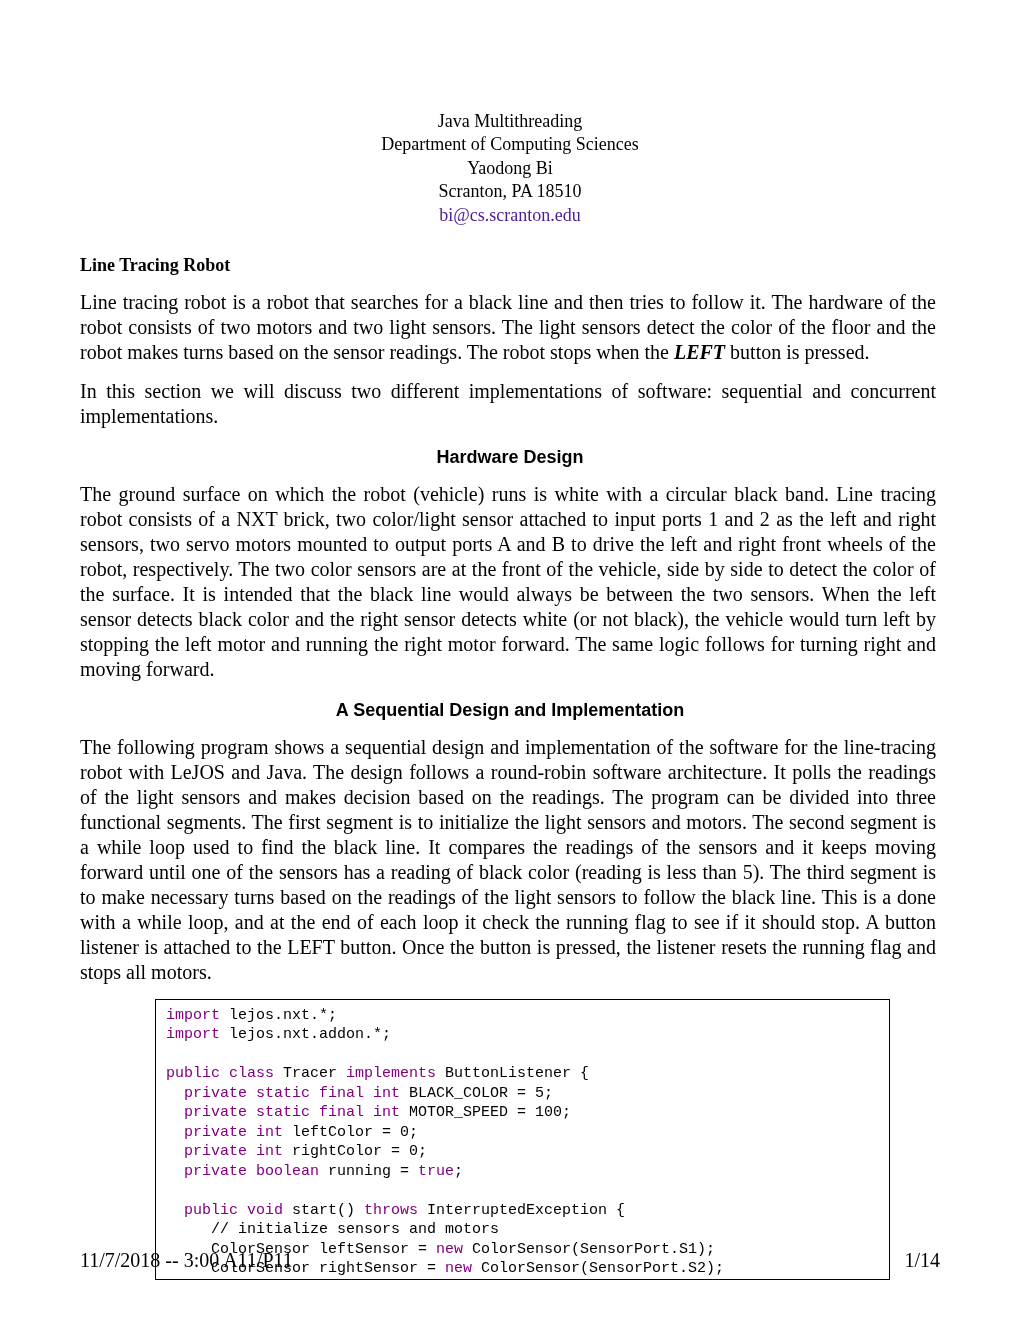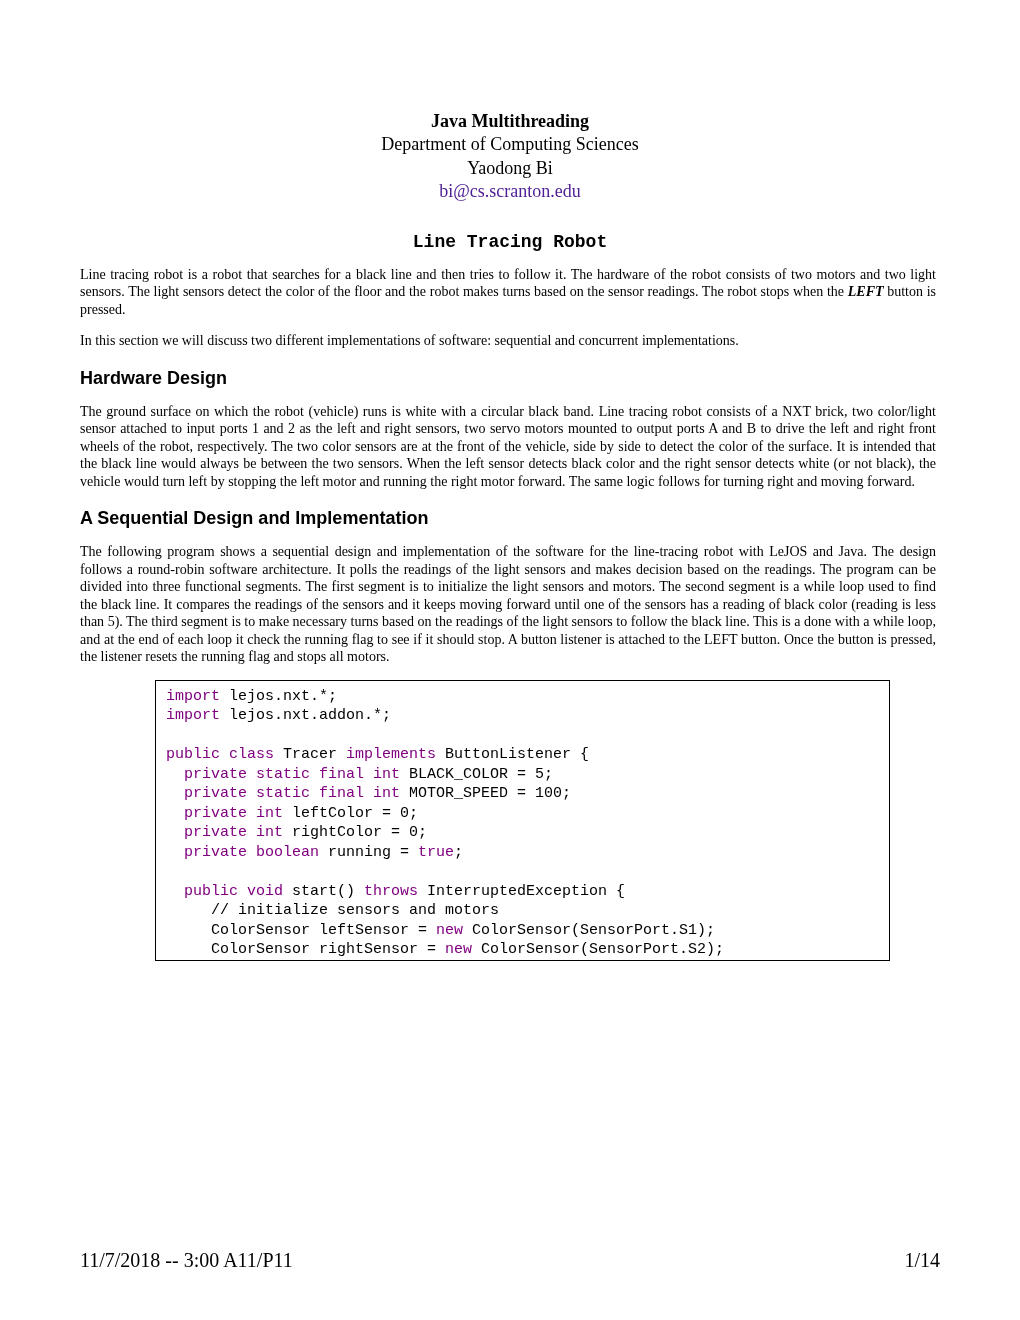--- a/index.html
+++ b/index.html
@@ -17,40 +17,40 @@
     padding: 110px 80px 60px 80px;
     box-sizing: border-box;
   }
   .header-block {
     text-align: center;
     font-size: 18px;
     line-height: 1.3;
     margin-bottom: 28px;
   }
   .header-title {
-    font-weight: bold;
+    font-weight: normal;
   }
   .email-link {
     color: #4c1d95;
   }
   h2 {
-    font-family: Liberation Mono, monospace;
+    font-family: Liberation Serif, serif;
     font-weight: bold;
     font-size: 18px;
     margin: 18px 0 14px 0;
-    text-align: center;
   }
   h3 {
     font-family: Arial, Helvetica, sans-serif;
     font-weight: bold;
     font-size: 18px;
     margin: 18px 0 14px 0;
+    text-align: center;
   }
   p {
-    font-size: 14px;
+    font-size: 20px;
     line-height: 1.25;
     margin: 0 4px 14px 0;
     text-align: justify;
   }
   .code-box {
     margin: 14px 0 0 75px;
     border: 1px solid #000000;
     padding: 6px 10px 0 10px;
     font-family: "Courier New", Courier, monospace;
     font-size: 15px;
@@ -73,20 +73,21 @@
 </style>
 </head>
 <body>
 
 <div class="page">
 
   <div class="header-block">
     <div class="header-title">Java Multithreading</div>
     <div>Department of Computing Sciences</div>
     <div>Yaodong Bi</div>
+    <div>Scranton, PA 18510</div>
     <div><a class="email-link">bi@cs.scranton.edu</a></div>
   </div>
 
   <h2>Line Tracing Robot</h2>
 
   <p><span>Line tracing robot is a robot that searches for a black line and then tries to follow it. The hardware of the robot consists of two motors and two light sensors. The light sensors detect the color of the floor and the robot makes turns based on the sensor readings. The robot stops when the </span><span class="bold-italic">LEFT</span><span> button is pressed.</span></p>
 
   <p>In this section we will discuss two different implementations of software: sequential and concurrent implementations.</p>
 
   <h3>Hardware Design</h3>

